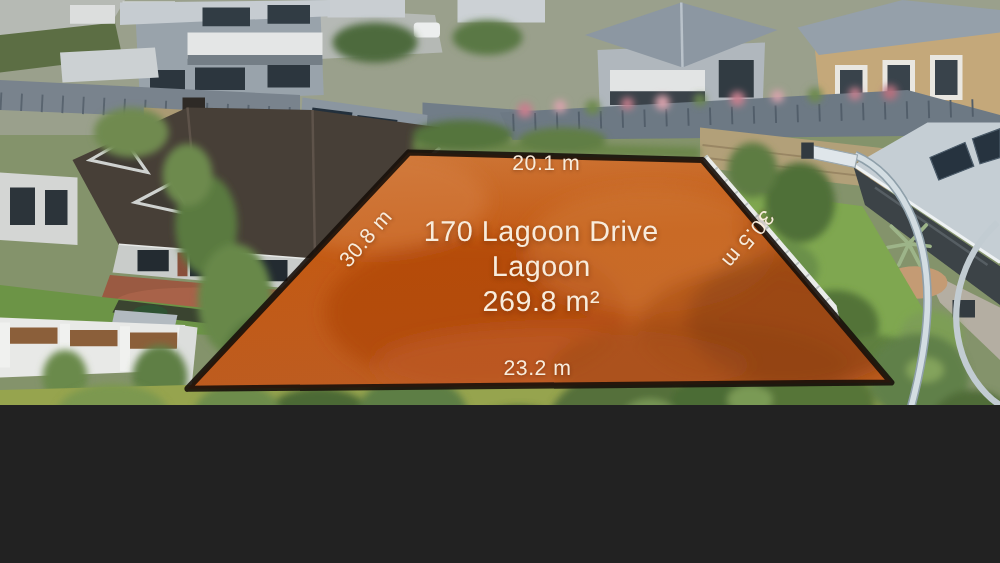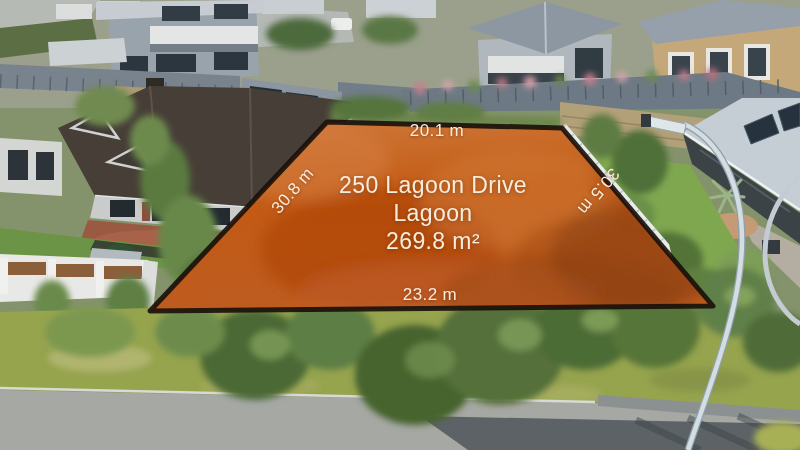--- a/index.html
+++ b/index.html
@@ -1,17 +1,17 @@
 <!DOCTYPE html>
 <html><head>
 <meta charset="utf-8">
 <style>
   html,body { margin:0; padding:0; background:#222; }
   .stage {
-    position:relative; width:800px; height:450px; overflow:hidden;
+    position:relative; width:800px; height:324px; overflow:hidden;
     font-family:"Liberation Sans", sans-serif; background:#84936b;
     --label:#f8ecdc;
   }
   .stage svg { position:absolute; left:0; top:0; }
   .dim-label {
     position:absolute; color:var(--label); font-size:17px; font-weight:500;
     letter-spacing:.4px; white-space:nowrap;
     text-shadow:0 1px 3px rgba(70,25,0,.45);
     transform:translate(-50%,-50%);
   }
@@ -285,19 +285,19 @@
 
 <div class="dim-label" style="left:437px; top:131px;">20.1 m</div>
 
 <div class="dim-label dim-left" style="left:293px; top:191px;">30.8 m</div>
 
 <div class="dim-label dim-right" style="left:598px; top:191px;">30.5 m</div>
 
 <div class="dim-label" style="left:430px; top:295px;">23.2 m</div>
 
 <div class="main-label">
-  <div>250 Lagoon Drive</div>
+  <div>170 Lagoon Drive</div>
   <div>Lagoon</div>
   <div>269.8 m²</div>
 </div>
 
 
 </div>
 
 </body></html>

